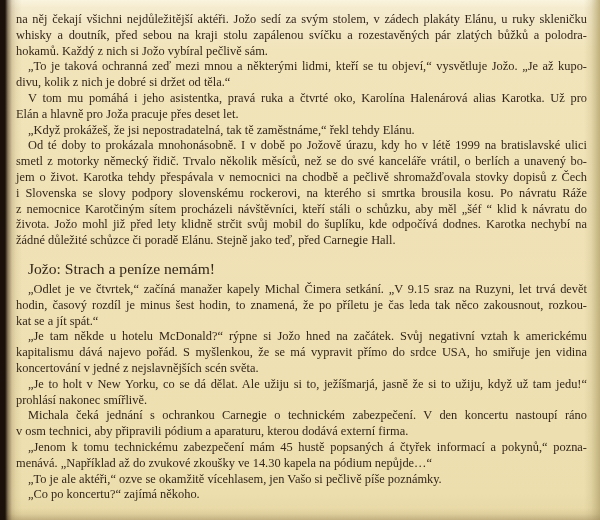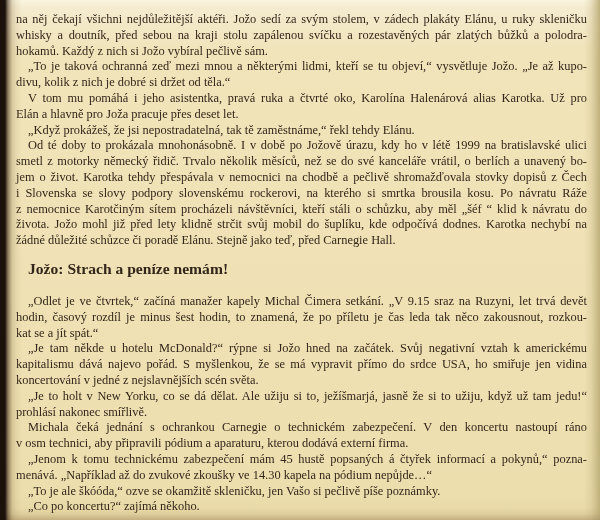--- a/index.html
+++ b/index.html
@@ -39,22 +39,22 @@
   .text-block{
     position:absolute;left:16px;top:12px;width:571px;
     color:var(--ink,#33261a);
     font-size:12.4px;line-height:15.8px;
   }
   .para{margin:0;padding:0;}
   .line{display:block;text-align:justify;text-align-last:justify;}
   .line.last{text-align-last:left;}
   .para.indent .line:first-child{text-indent:12px;}
   .heading{
-    margin:11px 0 16px 0;padding:0;
-    font-size:15.6px;line-height:18px;font-weight:700;
+    margin:11px 0 4px 0;padding:0;
+    font-size:15.6px;line-height:18px;font-weight:400;
     text-indent:12px;color:var(--ink,#33261a);
   }
 </style>
 </head>
 <body>
 
 <div class="page">
   <div class="text-block">
       <p class="para">
         <span class="line">na něj čekají všichni nejdůležitější aktéři. Jožo sedí za svým stolem, v zádech plakáty Elánu, u ruky skleničku</span>
@@ -98,21 +98,21 @@
       </p>
       <p class="para indent">
         <span class="line">Michala čeká jednání s ochrankou Carnegie o technickém zabezpečení. V den koncertu nastoupí ráno</span>
         <span class="line last">v osm technici, aby připravili pódium a aparaturu, kterou dodává externí firma.</span>
       </p>
       <p class="para indent">
         <span class="line">„Jenom k tomu technickému zabezpečení mám 45 hustě popsaných á čtyřek informací a pokynů,“ pozna-</span>
         <span class="line last">menává. „Například až do zvukové zkoušky ve 14.30 kapela na pódium nepůjde…“</span>
       </p>
       <p class="para indent">
-        <span class="line last">„To je ale škóóda,“ ozve se okamžitě skleničku, jen Vašo si pečlivě píše poznámky.</span>
+        <span class="line last">„To je ale aktéři,“ ozve se okamžitě vícehlasem, jen Vašo si pečlivě píše poznámky.</span>
       </p>
       <p class="para indent">
         <span class="line last">„Co po koncertu?“ zajímá někoho.</span>
       </p>
     </div>
   <div class="edge-top"></div>
   <div class="edge-right"></div>
   <div class="edge-bottom"></div>
   <div class="edge-left"></div>
 </div>

